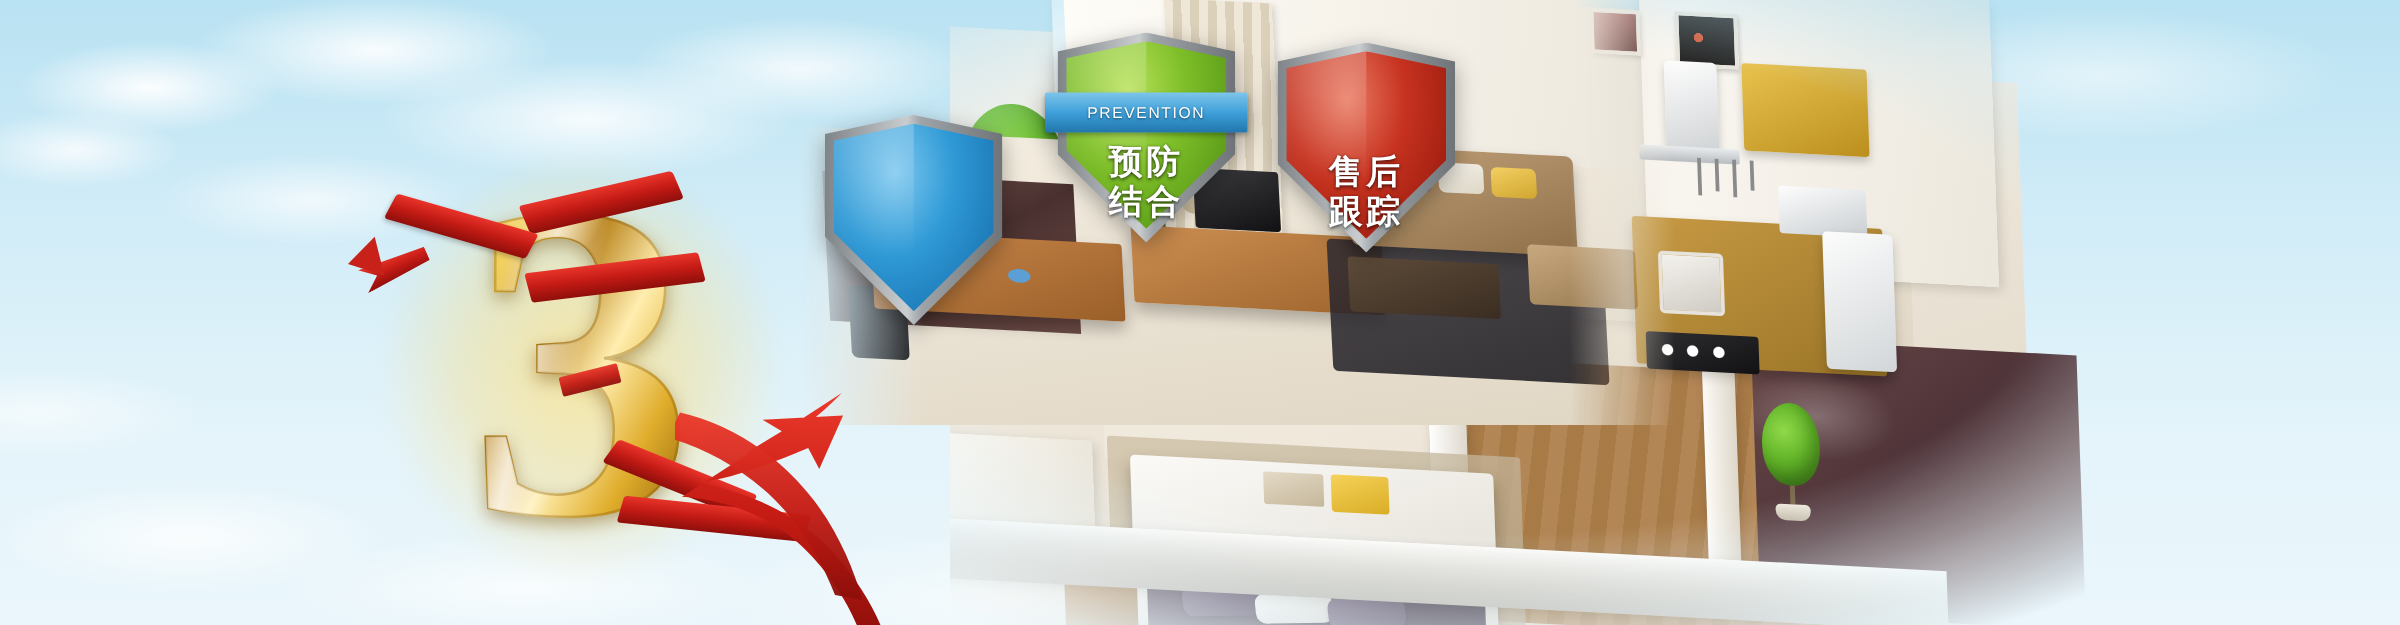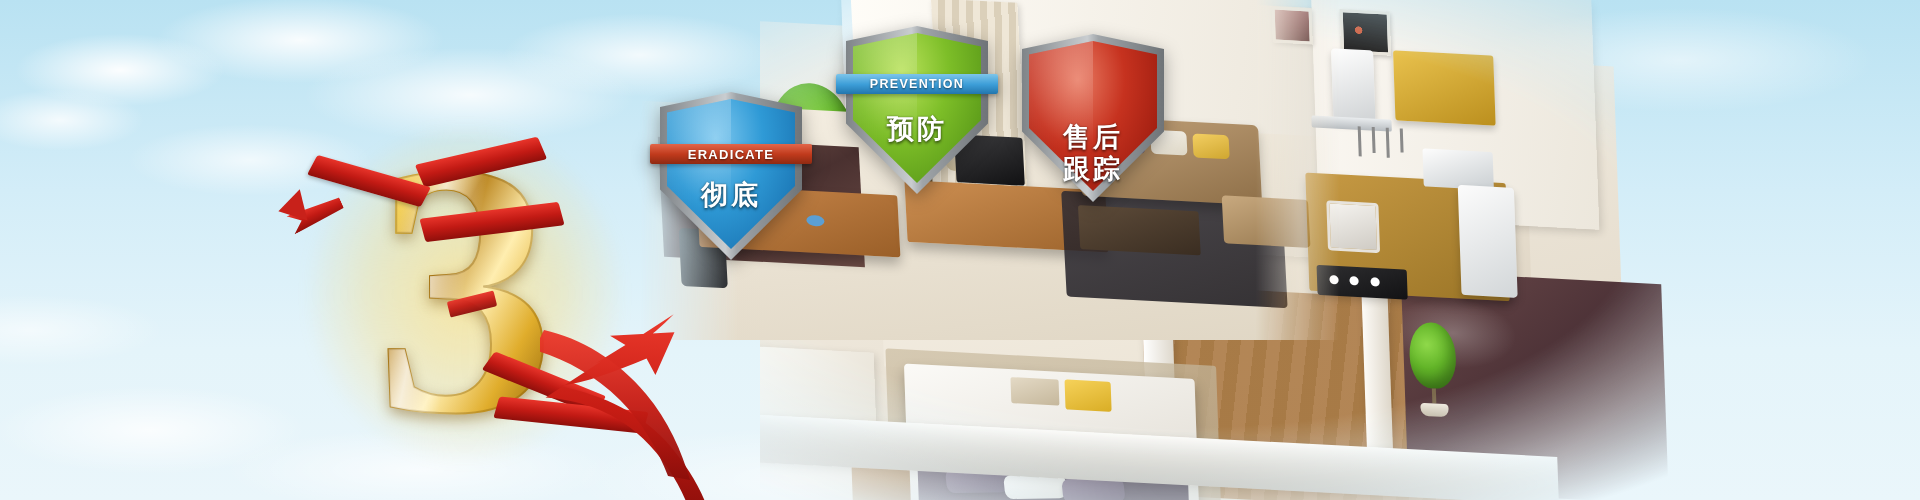--- a/index.html
+++ b/index.html
@@ -444,23 +444,23 @@
   }
   .shield-face::after {
     content:""; position:absolute; left:0; top:0; width:50%; height:100%;
     background:linear-gradient(180deg, rgba(255,255,255,.22), rgba(255,255,255,0) 72%);
   }
   .sh-blue  .shield-face { background:radial-gradient(ellipse at 38% 26%, #7ec8ef 0%, #2f9ad6 42%, #1266a6 100%); }
   .sh-green .shield-face { background:radial-gradient(ellipse at 38% 26%, #b9e25a 0%, #7dbe28 42%, #4b8a12 100%); }
   .sh-red   .shield-face { background:radial-gradient(ellipse at 38% 26%, #e97b63 0%, #c6321f 42%, #8d1409 100%); }
 
   .sash {
-    position:absolute; left:-10px; width:162px; height:20px;
+    position:absolute; left:-10px; width:162px; height:32px;
     display:flex; align-items:center; justify-content:center;
-    font-weight:700; letter-spacing:1.3px; color:#fff;
+    font-weight:400; letter-spacing:1.3px; color:#fff;
     text-shadow:0 1px 2px rgba(0,0,0,.55);
     border-radius:2px;
     box-shadow:0 2px 4px rgba(0,0,0,.3);
   }
   .sash-orange { top:52px; font-size:13px;
     background:linear-gradient(180deg,#e2664a 0%,#c03a1c 52%,#8f2a12 100%); }
   .sash-blue { top:48px; font-size:12.5px;
     background:linear-gradient(180deg,#7dc5ea 0%,#3d9ed8 52%,#2276ad 100%); }
   .sash-blue2 { top:44px; font-size:12.5px;
     background:linear-gradient(180deg,#7dc5ea 0%,#3d9ed8 52%,#2276ad 100%); }
@@ -645,29 +645,28 @@
     <path d="M118 0 C 96 26, 74 44, 44 54 L 72 34 L 56 26 L 120 18 L 104 62 L 94 46 C 62 62, 36 74, 8 80
              C 44 84, 86 96, 120 128 C 144 152, 160 176, 168 198
              L 148 196 C 138 172, 120 146, 96 126 C 62 98, 24 92, -4 92 Z" fill="url(#rgrad)" transform="translate(16,6) rotate(4)"></path>
     <path d="M4 28 C 40 36, 78 58, 106 92 C 128 118, 142 150, 150 178
              L 128 174 C 118 148, 102 120, 80 98 C 54 72, 22 56, -6 48 Z" fill="url(#rgrad)" opacity="0.96" transform="translate(0,2)"></path>
   </svg>
 
   <div class="shield sh-blue" id="shield-eradicate">
     <div class="shield-body"></div>
     <div class="shield-face"></div>
-    <div class="sash sash-orange">ERADICATE</div>
-    <div class="sh-cn l1">彻底</div>
   </div>
 
   <div class="shield sh-green" id="shield-prevention">
     <div class="shield-body"></div>
     <div class="shield-face"></div>
     <div class="sash sash-blue">PREVENTION</div>
     <div class="sh-cn l1">预防</div>
+    <div class="sh-cn l2">结合</div>
   </div>
 
   <div class="shield sh-red" id="shield-after">
     <div class="shield-body"></div>
     <div class="shield-face"></div>
     <div class="sh-cn l1">售后</div>
     <div class="sh-cn l2">跟踪</div>
   </div>
 
 

